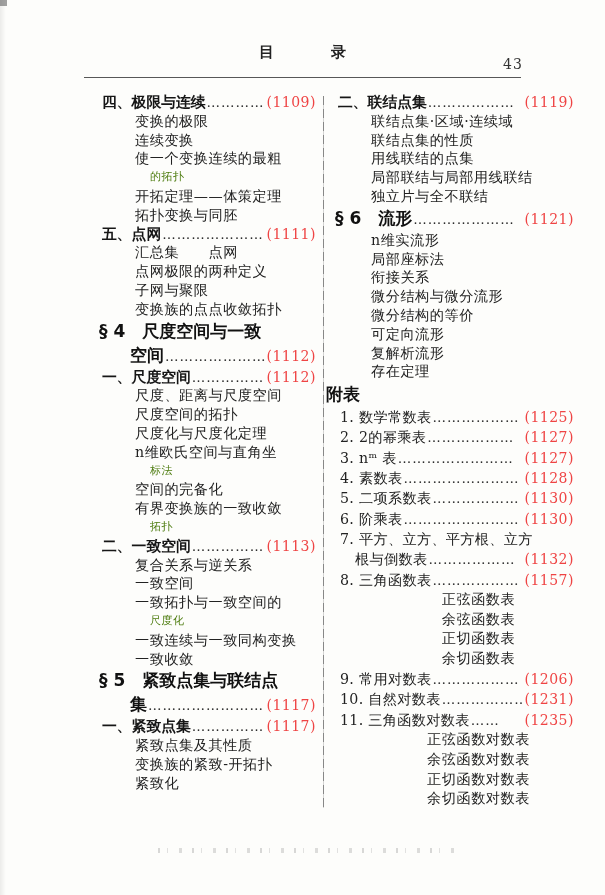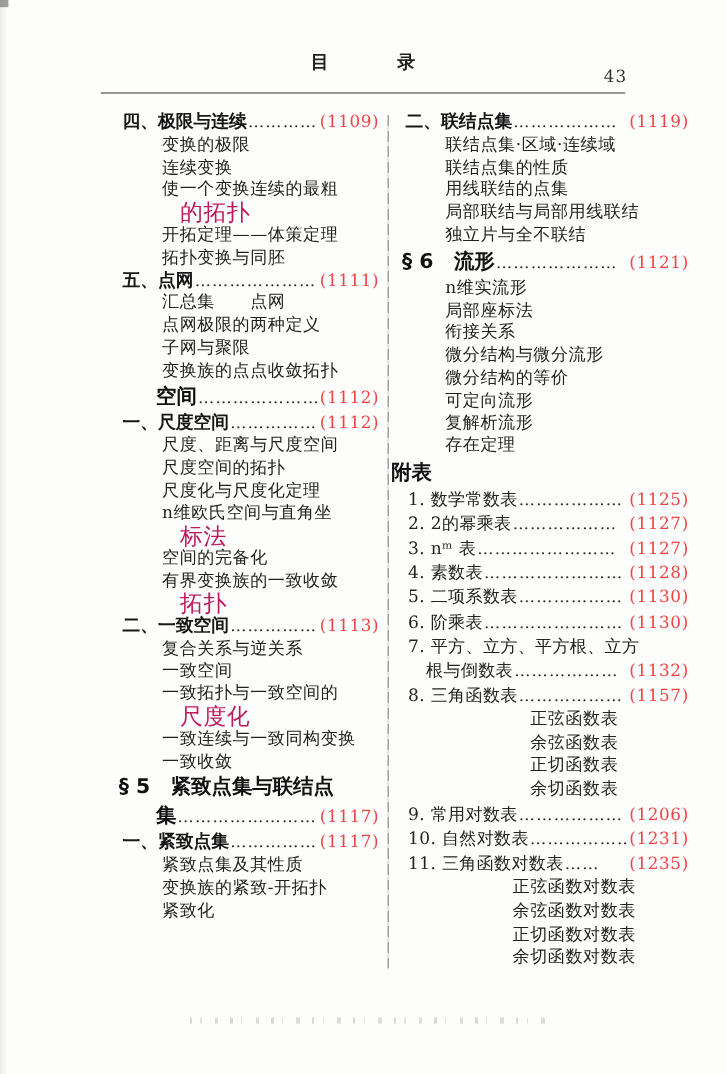--- a/index.html
+++ b/index.html
@@ -44,21 +44,21 @@
     font-size:13.5px;letter-spacing:1px;color:#2a2a2a;
     font-family:"DejaVu Serif",serif;font-weight:400;
     margin:0 1px;
   }
   .row .pg{flex:0 0 auto;font-size:14px;font-weight:400;
     font-family:"DejaVu Serif",serif;color:#ef4444;letter-spacing:.5px;}
   
   .row.num{font-family:"DejaVu Sans","Liberation Sans",sans-serif;
     font-weight:700;font-size:14.8px;line-height:18.8px;padding-left:8px;color:#161616;}
   .row.item{font-size:14.2px;line-height:18.8px;padding-left:41px;letter-spacing:.5px;color:#222;}
-  .row.item2{font-size:19px;line-height:18.8px;padding-left:56px;letter-spacing:.5px;color:#be185d;}
+  .row.item2{font-size:11px;line-height:18.8px;padding-left:56px;letter-spacing:.5px;color:#4d7c0f;}
   .row.sec{font-family:"DejaVu Sans","Liberation Sans",sans-serif;
     font-weight:700;font-size:17px;line-height:24px;padding-left:5px;color:#111;}
   .row.sec2{font-family:"DejaVu Sans","Liberation Sans",sans-serif;
     font-weight:700;font-size:17px;line-height:24px;padding-left:36px;color:#111;}
   .row.head{font-family:"DejaVu Sans","Liberation Sans",sans-serif;
     font-weight:700;font-size:17px;line-height:26px;margin-left:-4px;color:#111;text-align:center;}
   .row.tbl{font-size:14.2px;line-height:20.3px;padding-left:10px;letter-spacing:.3px;color:#222;}
   .row.tbl2{font-size:14.2px;line-height:20.3px;padding-left:25px;letter-spacing:.3px;color:#222;}
   .row.sub{font-size:14.2px;line-height:19.8px;padding-left:53px;letter-spacing:.5px;color:#222;justify-content:center;}
   .bleed-noise{
@@ -114,20 +114,23 @@
       </div>
       <div class="row item">
         <span class="txt">点网极限的两种定义</span>
       </div>
       <div class="row item">
         <span class="txt">子网与聚限</span>
       </div>
       <div class="row item">
         <span class="txt">变换族的点点收敛拓扑</span>
       </div>
+      <div class="row sec">
+        <span class="txt">§ 4　尺度空间与一致</span>
+      </div>
       <div class="row sec2">
         <span class="txt">空间</span>
         <span class="lead">……………………</span>
         <span class="pg">(1112)</span>
       </div>
       <div class="row num">
         <span class="txt">一、尺度空间</span>
         <span class="lead">………………</span>
         <span class="pg">(1112)</span>
       </div>

